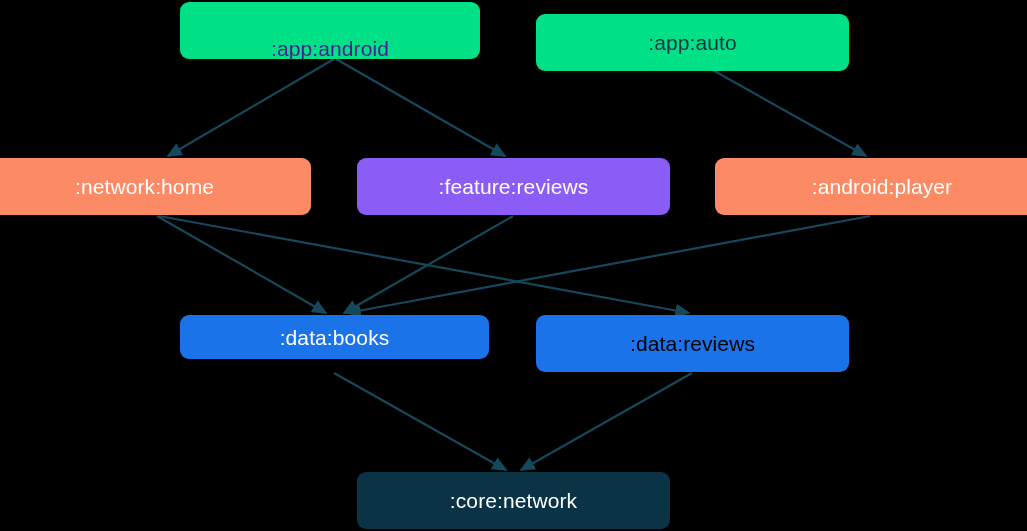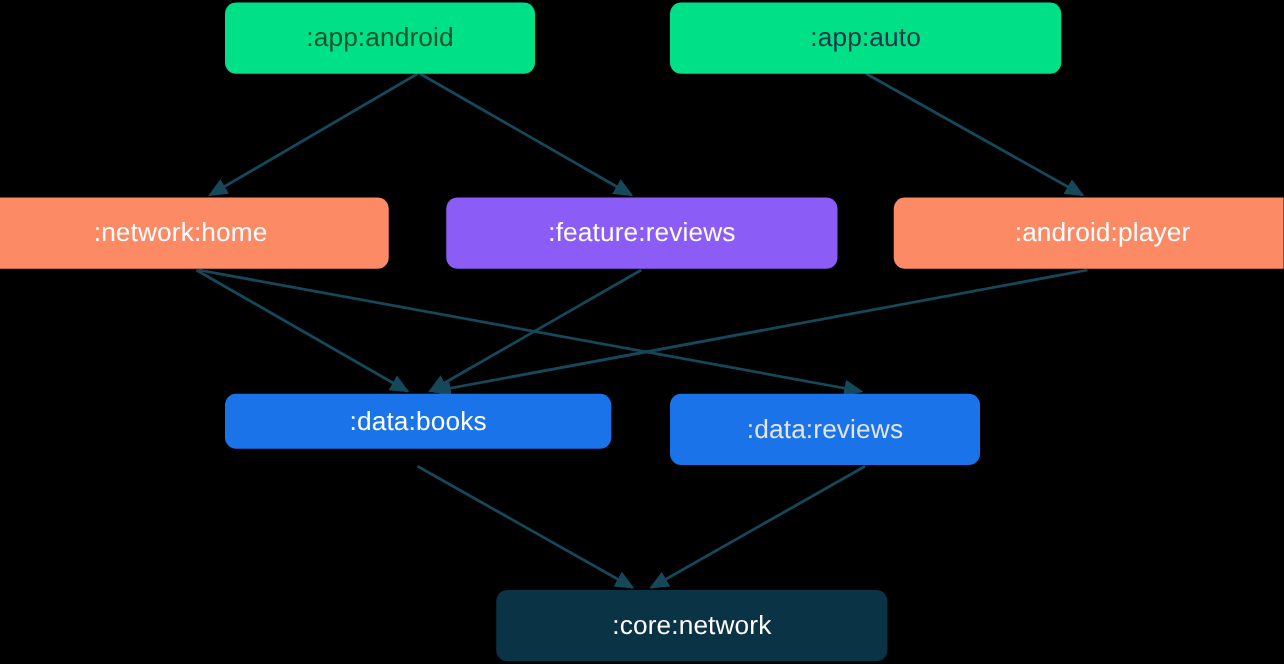--- a/index.html
+++ b/index.html
@@ -62,39 +62,39 @@
         <line x1="157" y1="216" x2="326" y2="313" stroke="#16485C" stroke-width="2.2" marker-end="url(#arrowhead)"></line>
         <line x1="159" y1="216" x2="689" y2="313" stroke="#16485C" stroke-width="2.2" marker-end="url(#arrowhead)"></line>
         <line x1="513" y1="216" x2="344" y2="313" stroke="#16485C" stroke-width="2.2" marker-end="url(#arrowhead)"></line>
         <line x1="870" y1="216" x2="347" y2="313" stroke="#16485C" stroke-width="2.2" marker-end="url(#arrowhead)"></line>
         <line x1="334" y1="373" x2="506" y2="470" stroke="#16485C" stroke-width="2.2" marker-end="url(#arrowhead)"></line>
         <line x1="692" y1="373" x2="521" y2="470" stroke="#16485C" stroke-width="2.2" marker-end="url(#arrowhead)"></line>
       </g>
   </svg>
 
   <div id="nodes-layer">
-      <div class="node" style="left: 180px; top: 2px; width: 248px; height: 57px; background: rgb(0, 225, 135); color: #14532d;">
+      <div class="node" style="left: 180px; top: 2px; width: 300px; height: 57px; background: rgb(0, 225, 135); color: #4c1d95; align-items: flex-end;">
         <span class="node-label">:app:android</span>
       </div>
-      <div class="node" style="left: 536px; top: 2px; width: 313px; height: 57px; background: rgb(0, 225, 135); color: rgb(12, 51, 70);">
+      <div class="node" style="left: 536px; top: 14px; width: 313px; height: 57px; background: rgb(0, 225, 135); color: rgb(12, 51, 70);">
         <span class="node-label">:app:auto</span>
       </div>
       <div class="node" style="left: -22px; top: 158px; width: 333px; height: 57px; background: rgb(252, 138, 101); color: rgb(255, 255, 255);">
         <span class="node-label">:network:home</span>
       </div>
       <div class="node" style="left: 357px; top: 158px; width: 313px; height: 57px; background: #8b5cf6; color: rgb(255, 255, 255);">
         <span class="node-label">:feature:reviews</span>
       </div>
       <div class="node" style="left: 715px; top: 158px; width: 334px; height: 57px; background: rgb(252, 138, 101); color: rgb(255, 255, 255);">
         <span class="node-label">:android:player</span>
       </div>
       <div class="node" style="left: 180px; top: 315px; width: 309px; height: 44px; background: rgb(26, 115, 232); color: rgb(255, 255, 255);">
         <span class="node-label">:data:books</span>
       </div>
-      <div class="node" style="left: 536px; top: 315px; width: 248px; height: 57px; background: rgb(26, 115, 232); color: #e5e5e5;">
+      <div class="node" style="left: 536px; top: 315px; width: 313px; height: 57px; background: rgb(26, 115, 232); color: #000000;">
         <span class="node-label">:data:reviews</span>
       </div>
-      <div class="node" style="left: 357px; top: 472px; width: 313px; height: 57px; background: rgb(11, 51, 70); color: rgb(255, 255, 255); margin-left: 40px;">
+      <div class="node" style="left: 357px; top: 472px; width: 313px; height: 57px; background: rgb(11, 51, 70); color: rgb(255, 255, 255);">
         <span class="node-label">:core:network</span>
       </div>
     </div>
 
 </div>
 
 </body></html>

